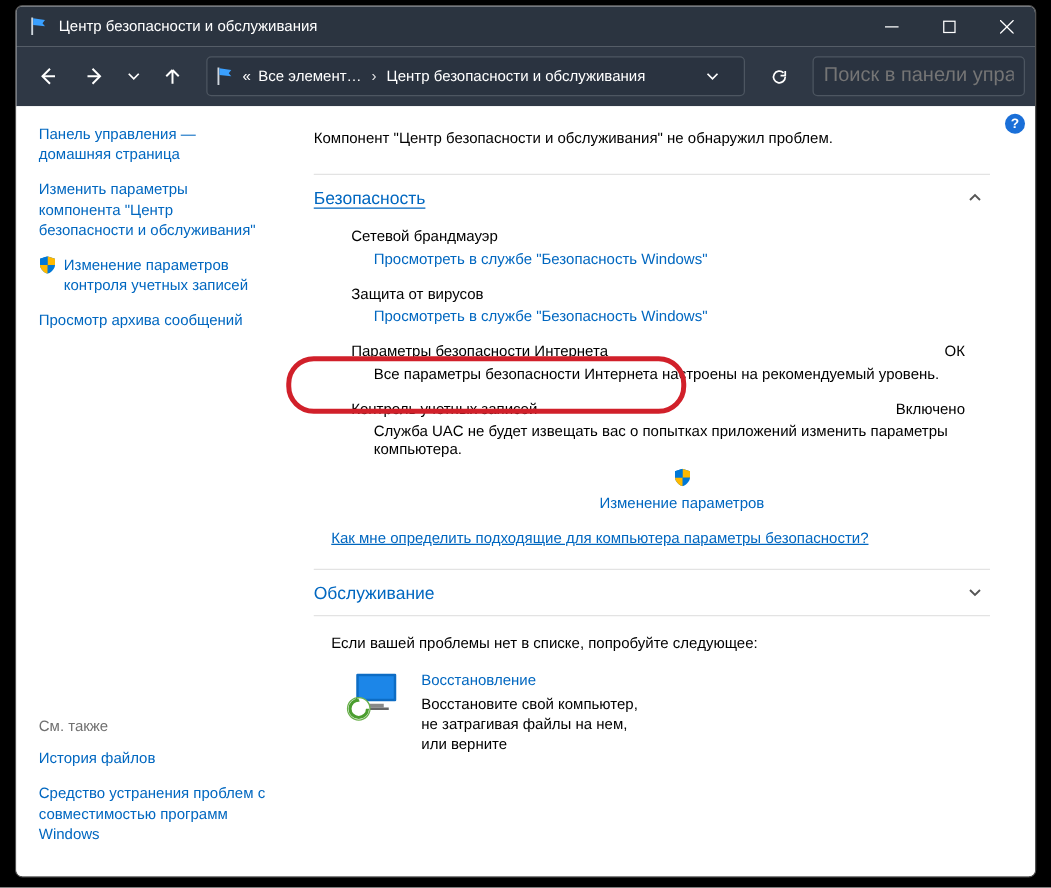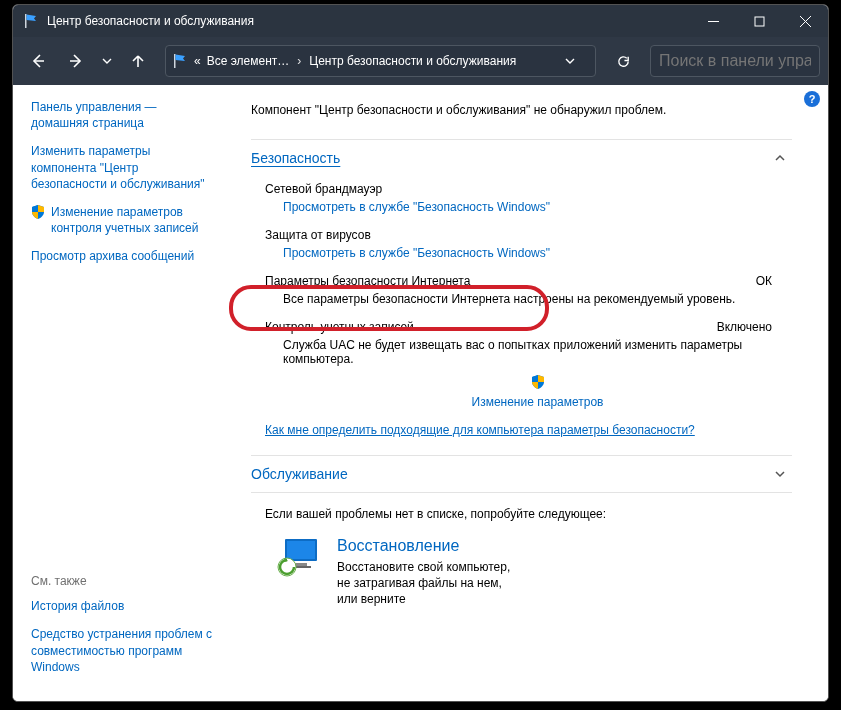--- a/index.html
+++ b/index.html
@@ -148,21 +148,21 @@
   .section-header .name {
     color: #0067c0;
     font-size: 14px;
   }
   .section-header .name.under { text-decoration: underline; text-underline-offset: 3px; }
   .chev-toggle {
     width: 16px; height: 16px;
     color: #666;
     display:flex;align-items:center;justify-content:center;
   }
-  .item-block { margin: 6px 0 14px 14px; }
+  .item-block { margin: 6px 0 14px 30px; }
   .item-title { font-size: 12px; margin-bottom: 4px; display:flex; justify-content:space-between; }
   .item-title .status { padding-right: 20px; }
   .item-sub { padding-left: 18px; font-size: 12px; }
   .item-sub a { color:#0067c0; }
   .item-sub .desc { color:#000; margin-top:2px; }
   .item-sub .with-shield { display:flex; gap:6px; align-items:center; margin-top:8px;flex-direction:column;}
   .callout {
     position: absolute;
     border: 4px solid #d1202a;
     border-radius: 22px;
@@ -369,21 +369,21 @@
               <rect x="10" y="2" width="32" height="22" rx="1" fill="#0d6cc4"></rect>
               <rect x="12" y="4" width="28" height="18" fill="#1c86e8"></rect>
               <rect x="20" y="26" width="12" height="3" fill="#888"></rect>
               <rect x="16" y="29" width="20" height="2" fill="#666"></rect>
               <circle cx="12" cy="30" r="9" fill="#fff" stroke="#6ab04c" stroke-width="1"></circle>
               <path d="M12 23 A7 7 0 1 0 19 30" fill="none" stroke="#4b9e2f" stroke-width="2.5"></path>
               <path d="M10 21 L13 24 L9 25 Z" fill="#4b9e2f"></path>
             </svg>
           </div>
           <div>
-            <a style="font-size:16px">Восстановление</a>
+            <a style="font-size:12px">Восстановление</a>
             <div style="margin-top:4px; max-width:180px; line-height:1.35">Восстановите свой компьютер, не затрагивая файлы на нем, или верните</div>
           </div>
         </div>
       </div>
 
       <div class="callout" style="left:6px; top:200px; width:320px; height:46px;"></div>
     </div>
 
   </div>
 </div>

